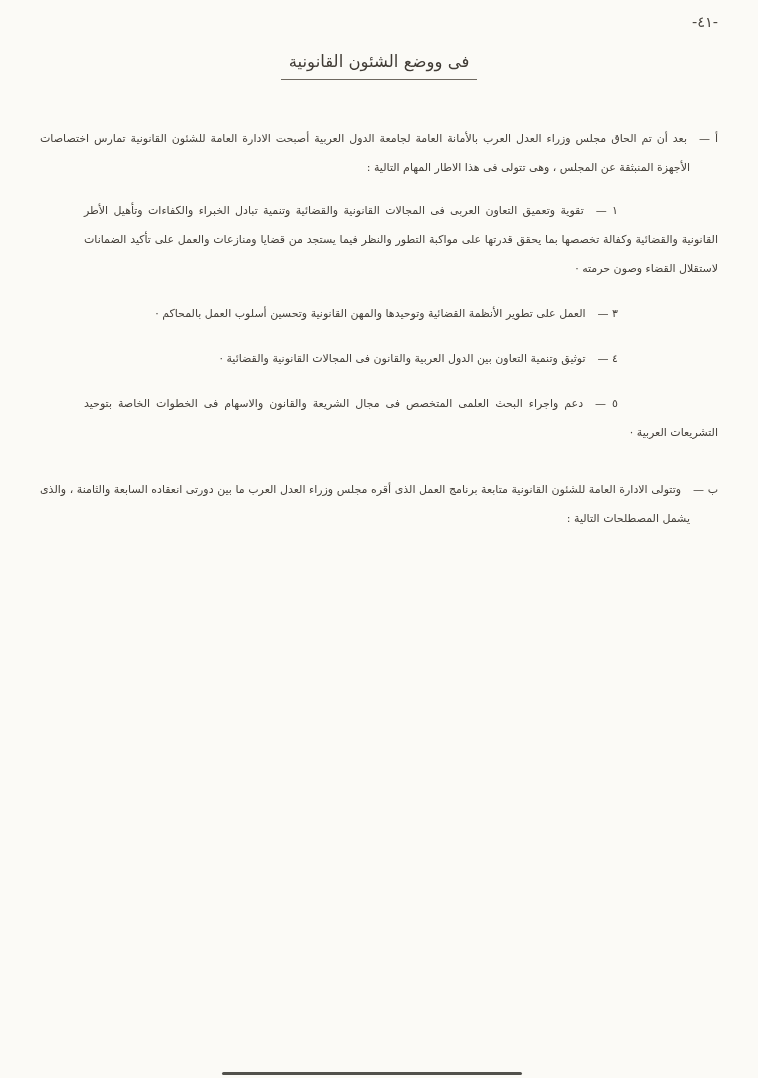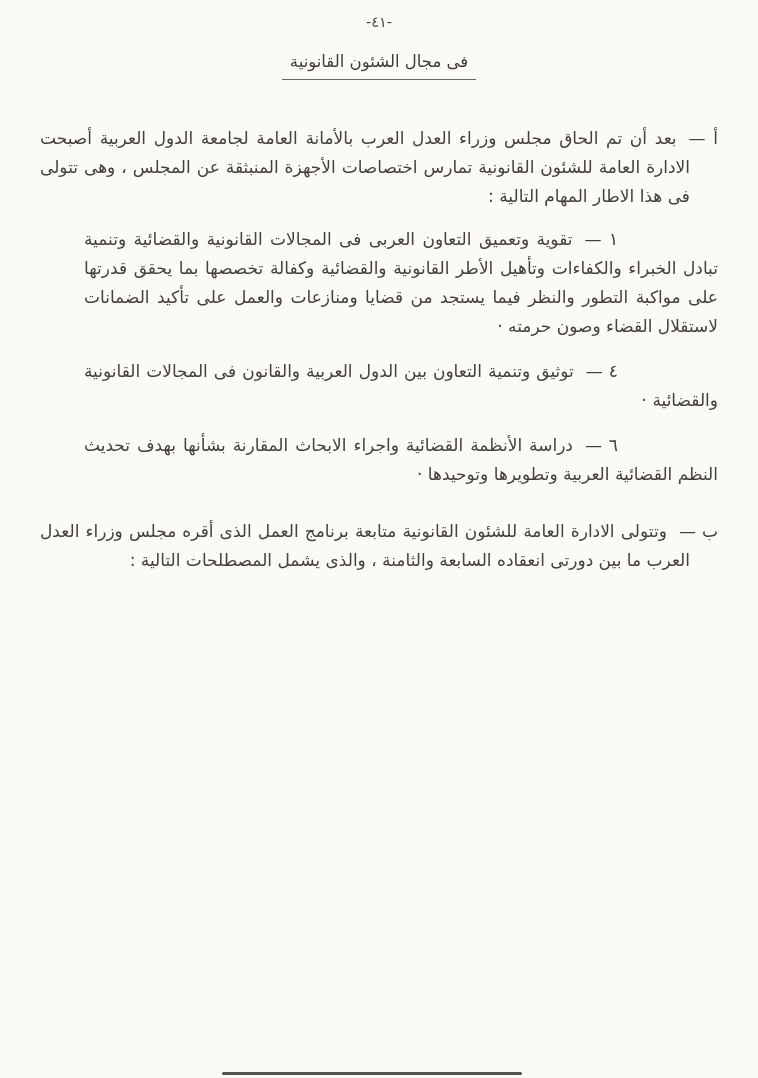--- a/index.html
+++ b/index.html
@@ -11,40 +11,39 @@
     color: #45403a;
     direction: rtl;
     position: relative;
     overflow: hidden;
   }
   .page {
     padding: 14px 40px 0 40px;
     box-sizing: border-box;
   }
   .page-number {
-    text-align: center;
     font-size: 14.5px;
     letter-spacing: 1px;
     color: #4a4640;
   }
   .title-wrap {
     text-align: center;
     margin-top: 22px;
   }
   .title {
     display: inline-block;
     font-size: 16.5px;
     letter-spacing: 2px;
     padding: 0 8px 8px 8px;
     border-bottom: 1px solid #6e6860;
     color: #403b35;
   }
   .body-text {
     margin-top: 44px;
-    font-size: 17px;
+    font-size: 11px;
     line-height: 29px;
     text-align: justify;
   }
   p { margin: 0 0 16px 0; }
   
   .hang {
     padding-right: 28px;
     text-indent: -28px;
     margin-bottom: 14px;
   }
@@ -75,36 +74,37 @@
   }
 </style>
 </head>
 <body>
 
 <div class="page">
 
   <div class="page-number">-٤١-</div>
 
   <div class="title-wrap">
-    <span class="title">فى مجال الشئون القانونية</span>
+    <span class="title">فى ووضع الشئون القانونية</span>
   </div>
 
   <div class="body-text">
 
     <p class="hang"><span class="marker">أ —</span><span>بعد أن تم الحاق مجلس وزراء العدل العرب بالأمانة العامة لجامعة الدول العربية أصبحت الادارة العامة للشئون القانونية تمارس اختصاصات الأجهزة المنبثقة عن المجلس ، وهى تتولى فى هذا الاطار المهام التالية :</span></p>
 
     <div class="tasks">
       <p class="num"><span class="marker">١ —</span><span>تقوية وتعميق التعاون العربى فى المجالات القانونية والقضائية وتنمية تبادل الخبراء والكفاءات وتأهيل الأطر القانونية والقضائية وكفالة تخصصها بما يحقق قدرتها على مواكبة التطور والنظر فيما يستجد من قضايا ومنازعات والعمل على تأكيد الضمانات لاستقلال القضاء وصون حرمته ·</span></p>
 
 
+      <p class="num"><span class="marker">٣ —</span><span>العمل على تطوير الأنظمة القضائية وتوحيدها والمهن القانونية وتحسين أسلوب العمل بالمحاكم ·</span></p>
 
       <p class="num"><span class="marker">٤ —</span><span>توثيق وتنمية التعاون بين الدول العربية والقانون فى المجالات القانونية والقضائية ·</span></p>
 
+      <p class="num"><span class="marker">٥ —</span><span>دعم واجراء البحث العلمى المتخصص فى مجال الشريعة والقانون والاسهام فى الخطوات الخاصة بتوحيد التشريعات العربية ·</span></p>
 
-      <p class="num"><span class="marker">٦ —</span><span>دراسة الأنظمة القضائية واجراء الابحاث المقارنة بشأنها بهدف تحديث النظم القضائية العربية وتطويرها وتوحيدها ·</span></p>
     </div>
 
     <p class="hang section-b"><span class="marker">ب —</span><span>وتتولى الادارة العامة للشئون القانونية متابعة برنامج العمل الذى أقره مجلس وزراء العدل العرب ما بين دورتى انعقاده السابعة والثامنة ، والذى يشمل المصطلحات التالية :</span></p>
 
     <div>
 
     </div>
 
   </div>
 

